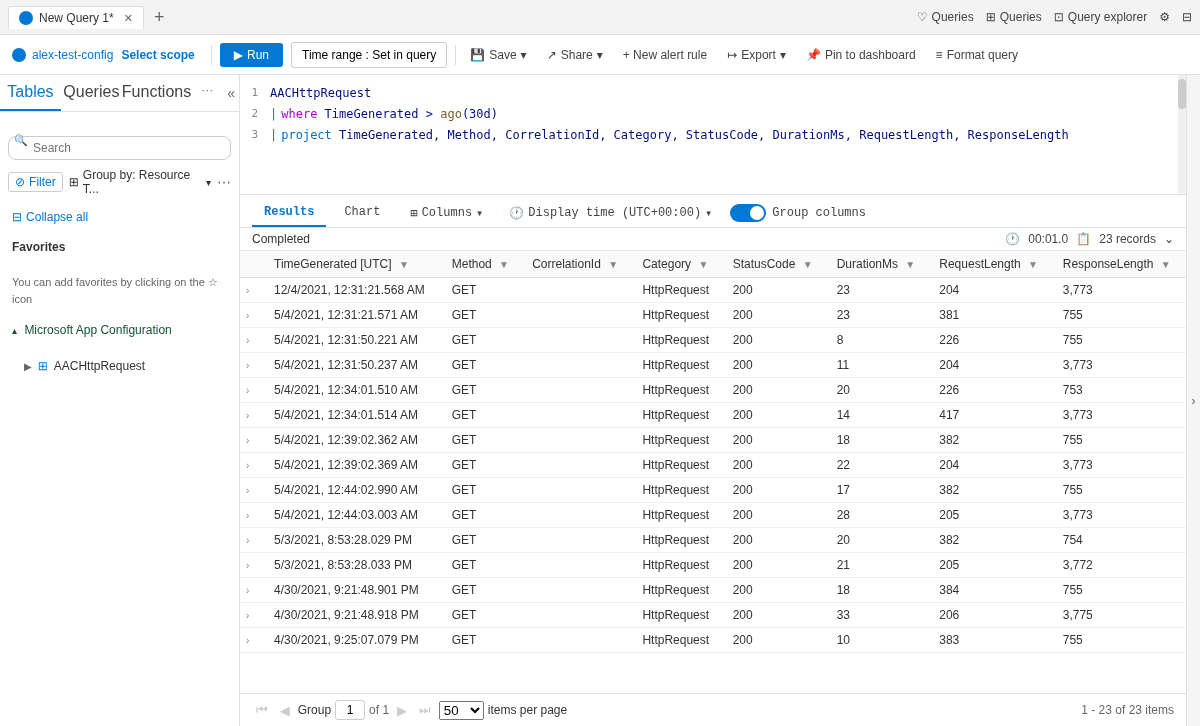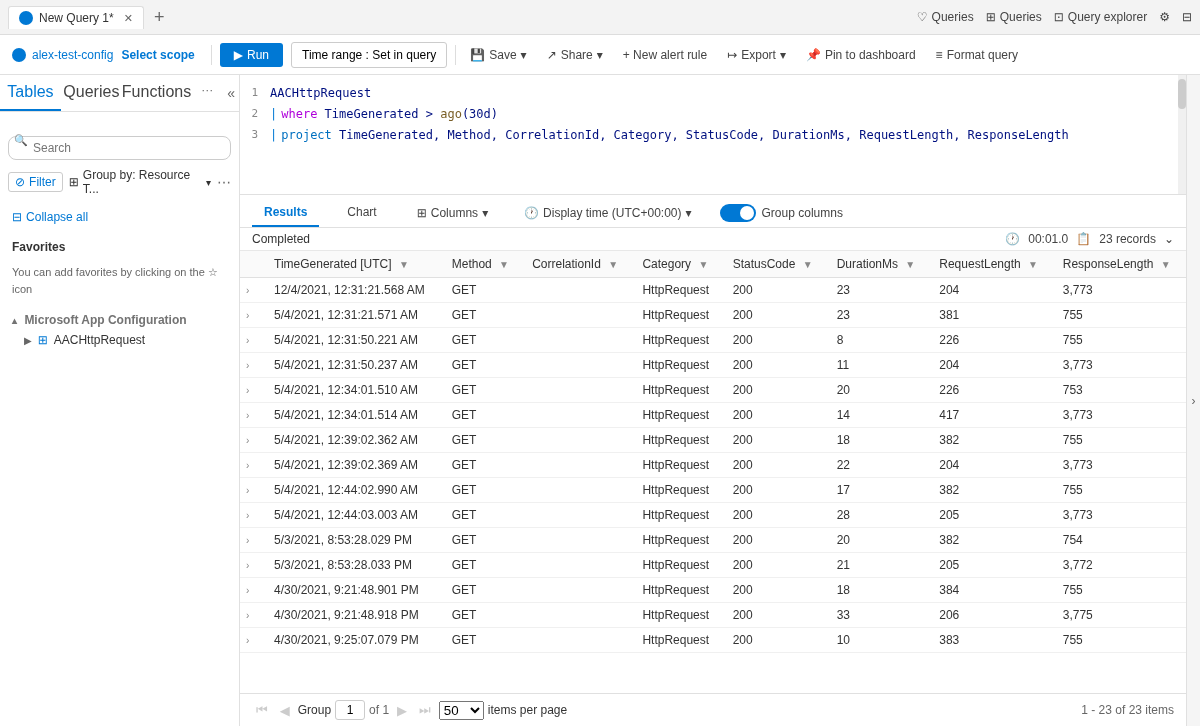--- a/index.html
+++ b/index.html
@@ -38,24 +38,24 @@
     .search-wrapper { position: relative; }
     .search-icon { position: absolute; left: 6px; top: 50%; transform: translateY(-50%); color: #666; font-size: 11px; }
     .sidebar-filter-row { display: flex; align-items: center; padding: 0 8px 6px; gap: 6px; }
     .filter-btn { display: flex; align-items: center; gap: 4px; color: #0078d4; font-size: 12px; cursor: pointer; border: 1px solid #ccc; padding: 2px 6px; border-radius: 3px; }
     .group-by-btn { display: flex; align-items: center; gap: 4px; color: #333; font-size: 12px; cursor: pointer; }
     .sidebar-more { margin-left: auto; cursor: pointer; font-size: 14px; color: #666; }
 
     .sidebar-content { flex: 1; overflow-y: auto; padding: 4px 0; }
     .collapse-all { padding: 4px 12px 8px; color: #0078d4; font-size: 12px; cursor: pointer; display: flex; align-items: center; gap: 4px; }
     .favorites-section { padding: 8px 12px; }
-    .favorites-title { font-weight: 600; font-size: 12px; margin-bottom: 10px; }
+    .favorites-title { font-weight: 600; font-size: 12px; margin-bottom: 20px; }
     .favorites-hint { font-size: 11px; color: #666; line-height: 1.5; }
     .ms-section { padding: 8px 12px; }
-    .ms-section-title { font-weight: 700; font-size: 12px; margin-bottom: 4px; color: #737373; }
+    .ms-section-title { font-weight: 400; font-size: 12px; margin-bottom: 20px; color: #14532d; }
     .ms-item { display: flex; align-items: center; gap: 6px; padding: 2px 0; cursor: pointer; }
     .ms-item-expand { color: #666; font-size: 10px; }
     .ms-item-icon { color: #0078d4; font-size: 12px; }
     .ms-item-label { font-size: 12px; color: #333; }
 
     
     .content-area { flex: 1; display: flex; flex-direction: column; overflow: hidden; }
 
     
     .query-editor { background: #fff; border-bottom: 1px solid #e0e0e0; min-height: 120px; max-height: 140px; padding: 8px 0; overflow: hidden; position: relative; }
@@ -64,21 +64,21 @@
     .line-pipe { color: #0078d4; margin-right: 4px; }
     .kw { color: #0070c0; }
     .kw-where { color: #af00db; }
     .fn-text { color: #795e26; }
     .code-text { color: #001080; }
     .editor-scrollbar { position: absolute; right: 0; top: 0; bottom: 0; width: 8px; background: #f0f0f0; }
     .editor-scroll-thumb { width: 8px; height: 30px; background: #ccc; border-radius: 4px; position: absolute; top: 4px; }
 
     
     .results-area { flex: 1; overflow: hidden; display: flex; flex-direction: column; }
-    .results-tabs { display: flex; align-items: center; padding: 4px 12px 0; border-bottom: 1px solid #e0e0e0; gap: 16px; }
+    .results-tabs { display: flex; align-items: center; padding: 4px 12px 0; border-bottom: 1px solid #e0e0e0; gap: 6px; font-family: Liberation Mono, monospace; }
     .results-tab { padding: 6px 12px; cursor: pointer; font-size: 12px; color: #444; border-bottom: 2px solid transparent; }
     .results-tab.active { color: #0078d4; border-bottom: 2px solid #0078d4; font-weight: 600; }
     .columns-btn { display: flex; align-items: center; gap: 4px; font-size: 12px; color: #444; cursor: pointer; margin-left: 4px; padding: 4px 8px; }
     .display-time-btn { display: flex; align-items: center; gap: 4px; font-size: 12px; color: #444; cursor: pointer; padding: 4px 8px; margin-left: 4px; }
     .group-toggle { display: flex; align-items: center; gap: 6px; margin-left: 4px; font-size: 12px; color: #444; }
     .toggle-switch { width: 36px; height: 18px; background: #0078d4; border-radius: 9px; position: relative; cursor: pointer; }
     .toggle-knob { width: 14px; height: 14px; background: #fff; border-radius: 50%; position: absolute; right: 2px; top: 2px; }
     .results-tabs-spacer { flex: 1; }
 
     .results-status-bar { display: flex; align-items: center; justify-content: space-between; padding: 4px 12px; background: #fff; border-bottom: 1px solid #e8e8e8; font-size: 12px; }

